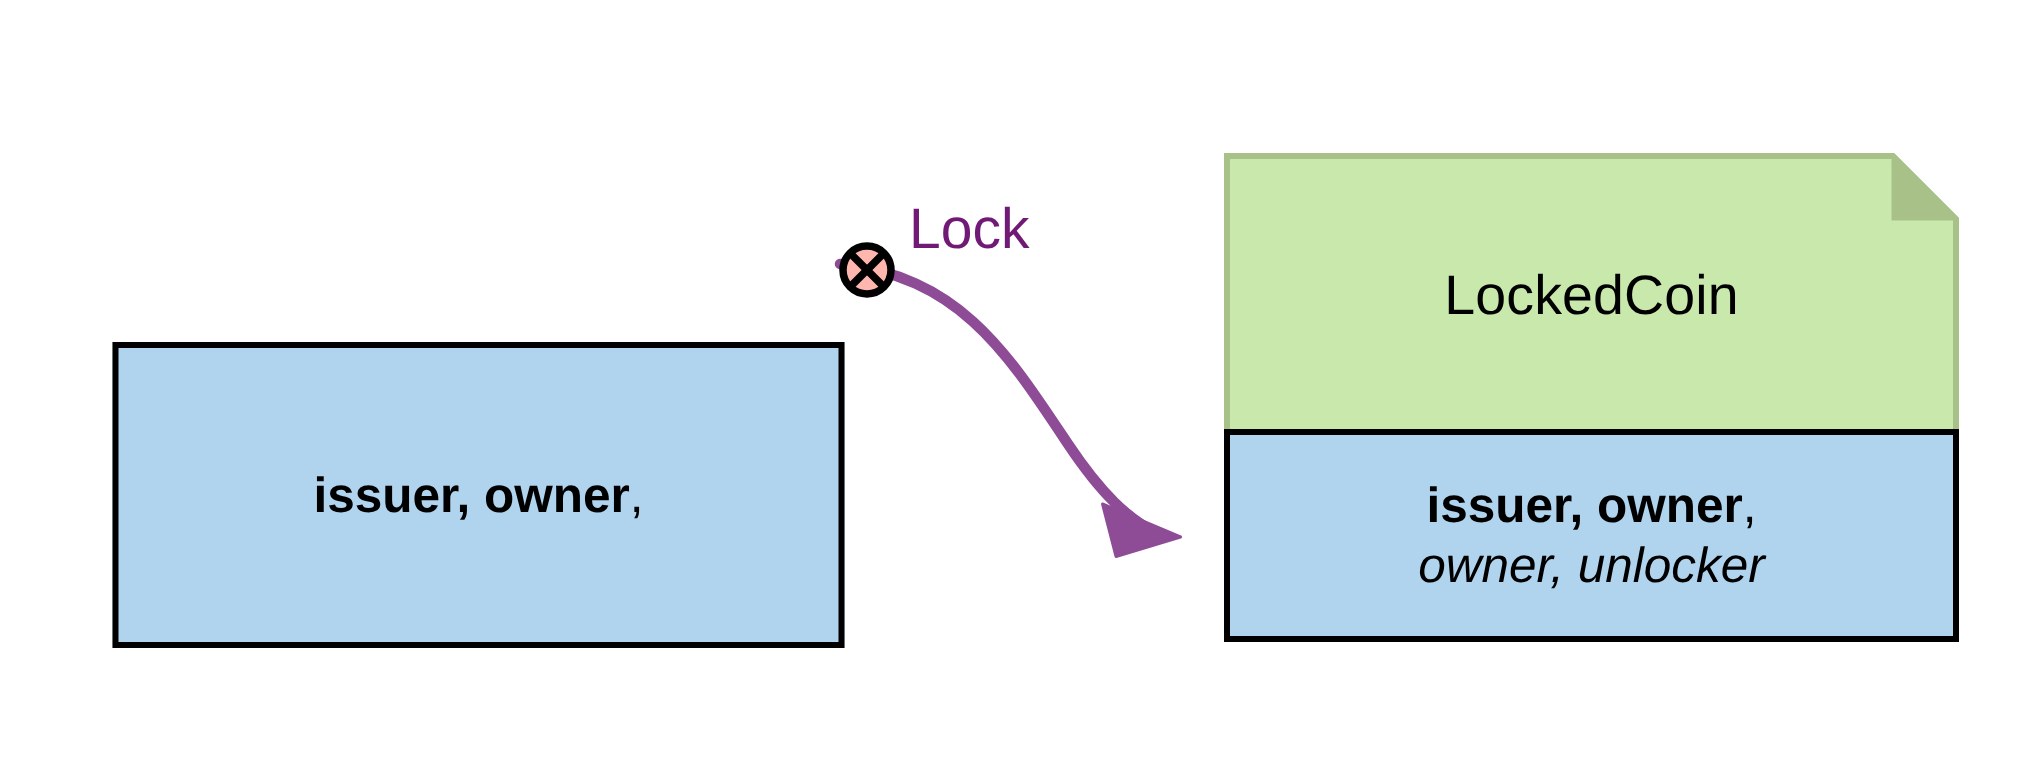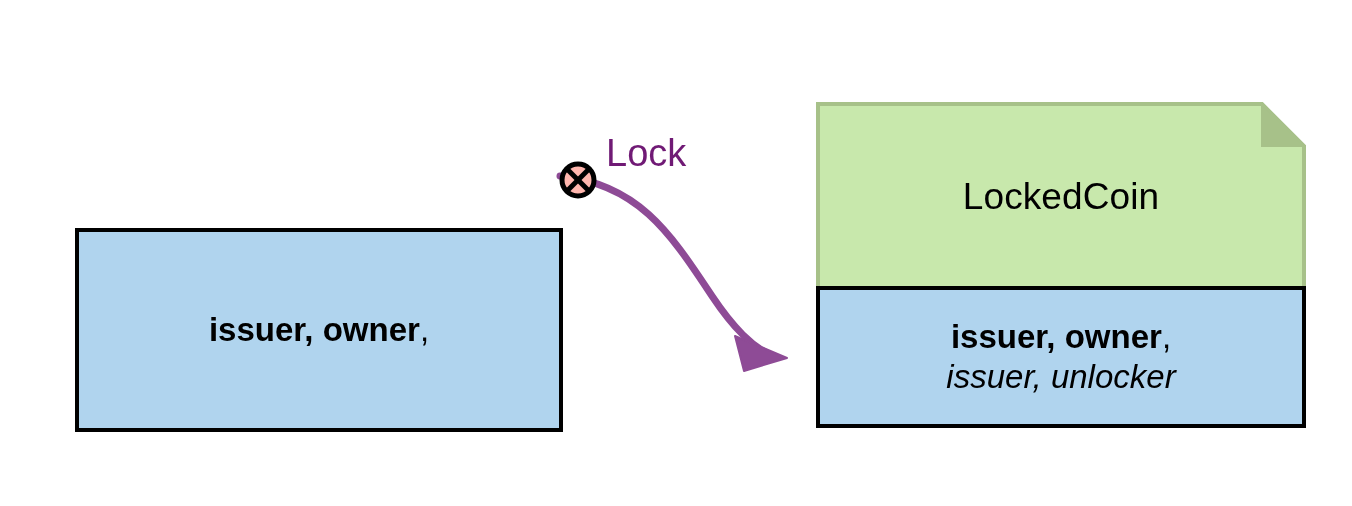--- a/index.html
+++ b/index.html
@@ -131,21 +131,21 @@
         <path d="M 2 2 L 446 2 L 488 44 L 488 188 L 2 188 Z" fill="#c8e8ac" stroke="#a7c189" stroke-width="4"></path>
         <path d="M 446 2 L 488 44 L 446 44 Z" fill="#a7c189" stroke="#a7c189" stroke-width="2"></path>
       </svg>
       <div class="note-title">LockedCoin</div>
     </div>
 
     <div class="note-body">
       <div class="attr-line">
         <span class="attr-bold">issuer, owner</span><span class="attr-plain">,</span>
       </div>
-      <div class="attr-line attr-ital">issuer, unlocker</div>
+      <div class="attr-line attr-ital">owner, unlocker</div>
     </div>
   </div>
 
   <div id="connector-layer">
     <svg width="1352" height="506" viewBox="0 0 1352 506">
 
       <path d="M 560 176 C 640 184 672 236 712 296 C 734 329 752 346 772 356" fill="none" stroke="#8e4b96" stroke-width="7" stroke-linecap="round"></path>
 
       <path d="M 787 358 L 735 336 L 744 371 Z" fill="#8e4b96" stroke="#8e4b96" stroke-width="2" stroke-linejoin="round"></path>
 

